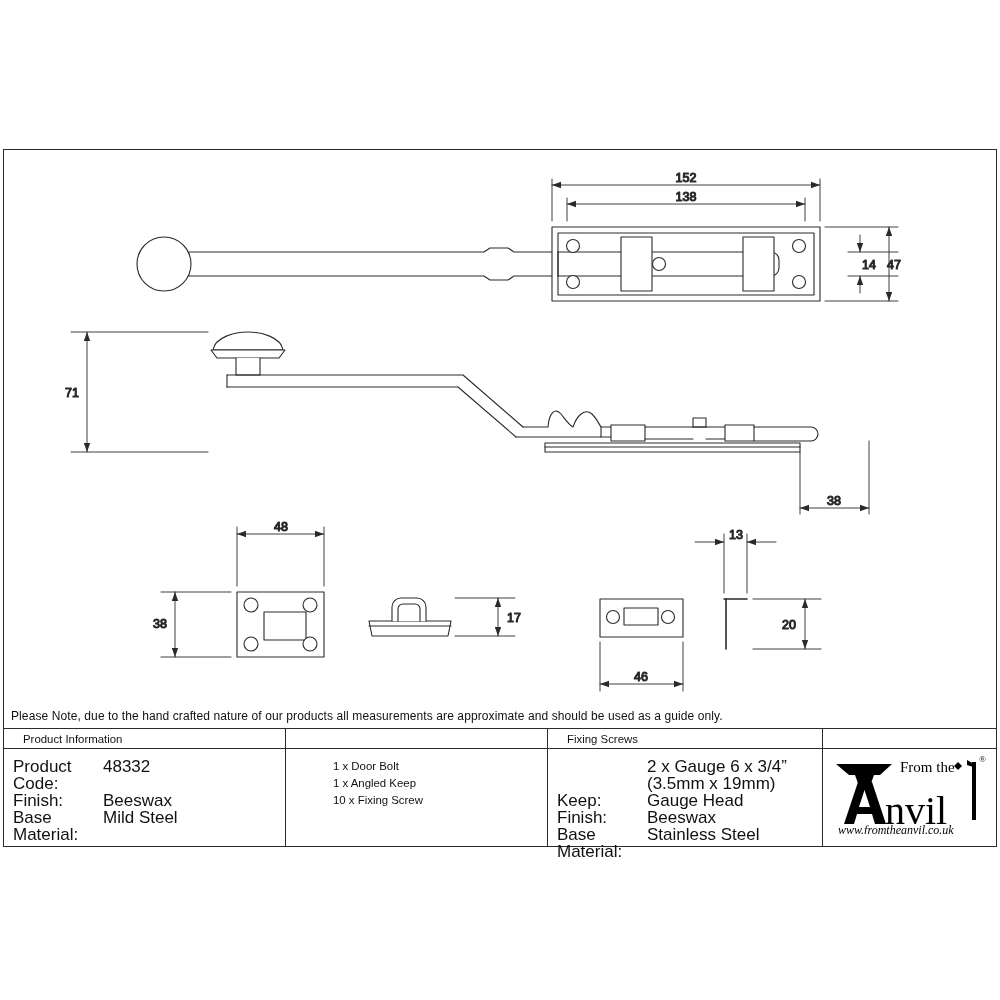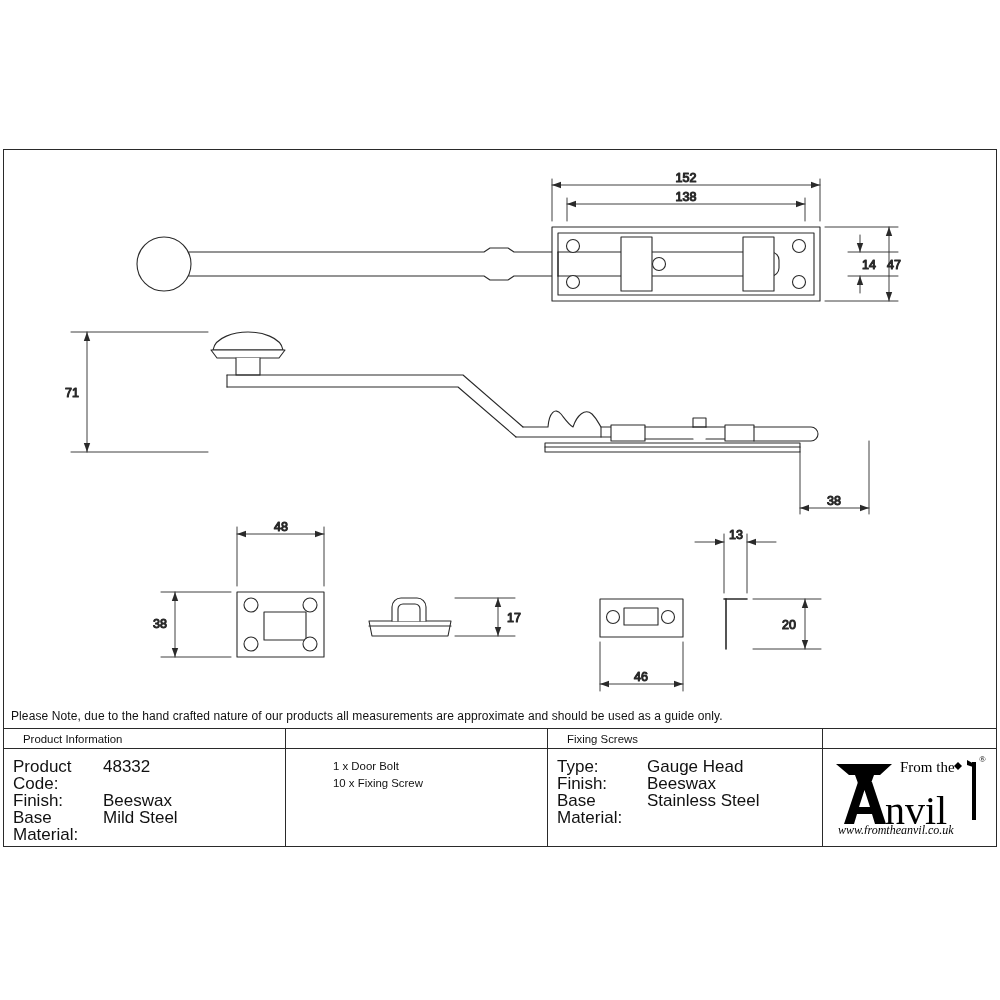--- a/index.html
+++ b/index.html
@@ -298,29 +298,31 @@
         <div class="v">Beeswax</div>
       </div>
       <div class="kv">
         <div class="k">Base Material:</div>
         <div class="v">Mild Steel</div>
       </div>
     </div>
 
     <div class="bcell" style="left:307px;top:55px;width:252px;margin-left:23px;">
       <div class="plain">1 x Door Bolt</div>
+      <div class="plain">1 x Angled Keep</div>
       <div class="plain">10 x Fixing Screw</div>
     </div>
 
     <div class="bcell" style="left:554px;top:55px;width:265px;">
       <div class="kv">
         <div class="k"></div>
-      </div>
-      <div class="kv">
-        <div class="k">Type:</div>
+        <div class="v">2 x Gauge 6 x 3/4” (3.5mm x 19mm)</div>
+      </div>
+      <div class="kv">
+        <div class="k">Keep:</div>
         <div class="v">Gauge Head</div>
       </div>
       <div class="kv">
         <div class="k">Finish:</div>
         <div class="v">Beeswax</div>
       </div>
       <div class="kv">
         <div class="k">Base Material:</div>
         <div class="v">Stainless Steel</div>
       </div>

